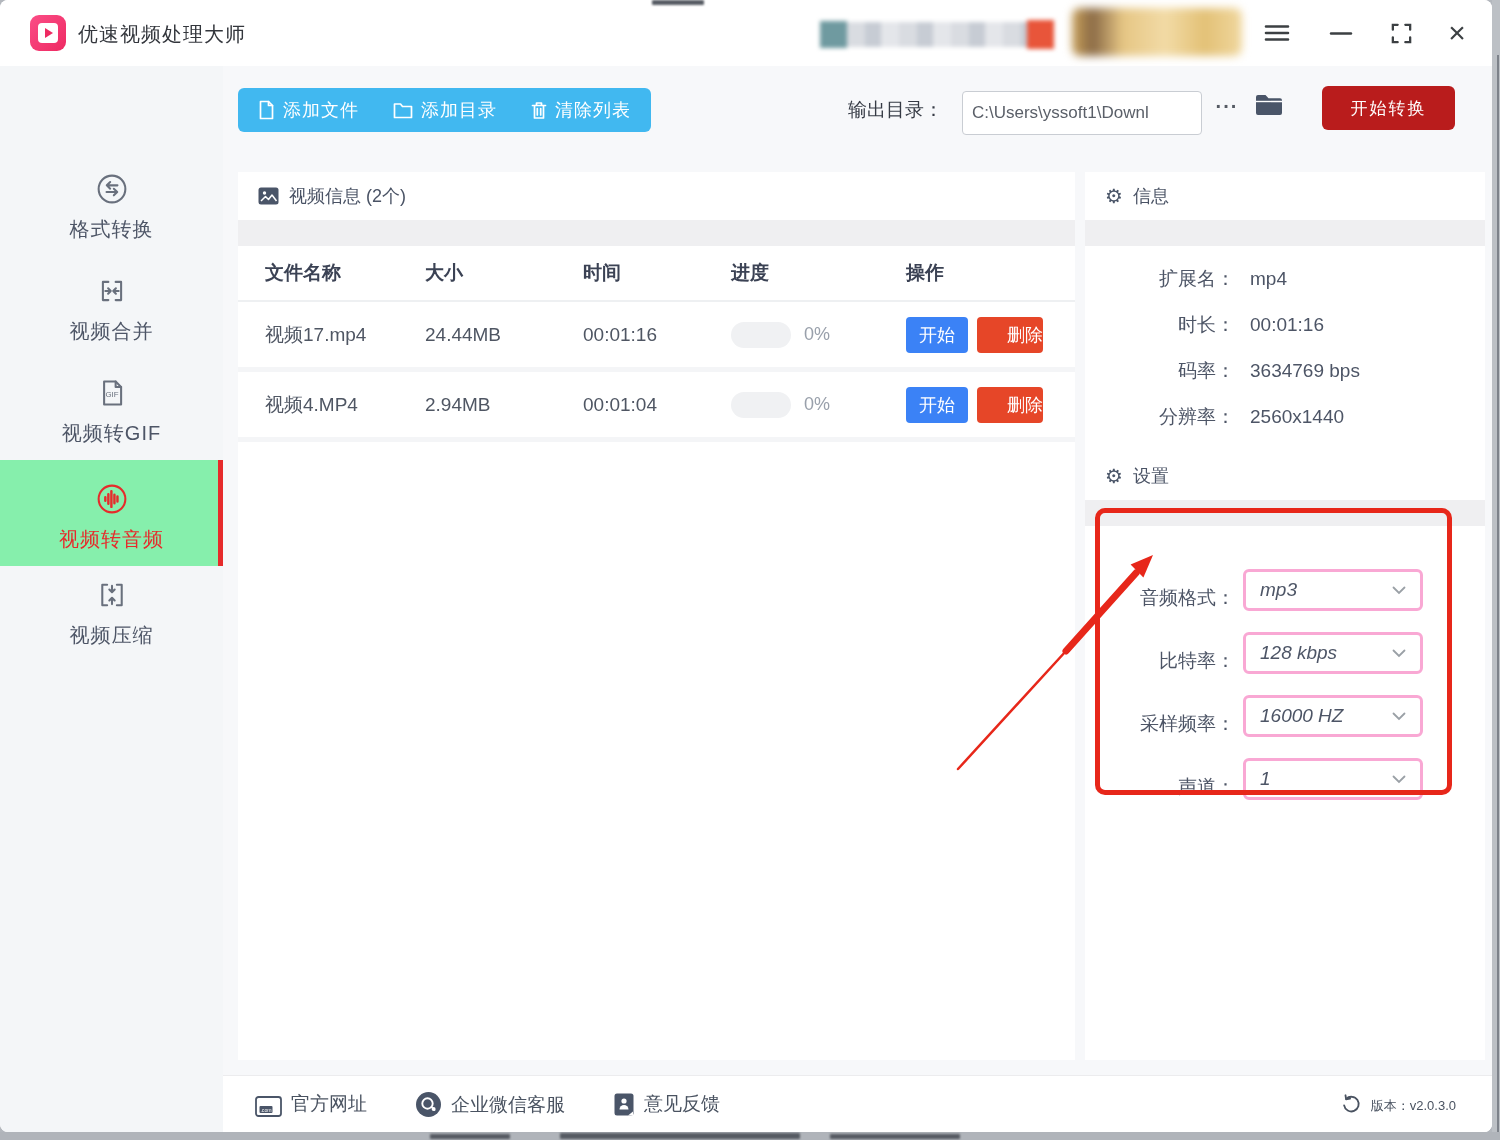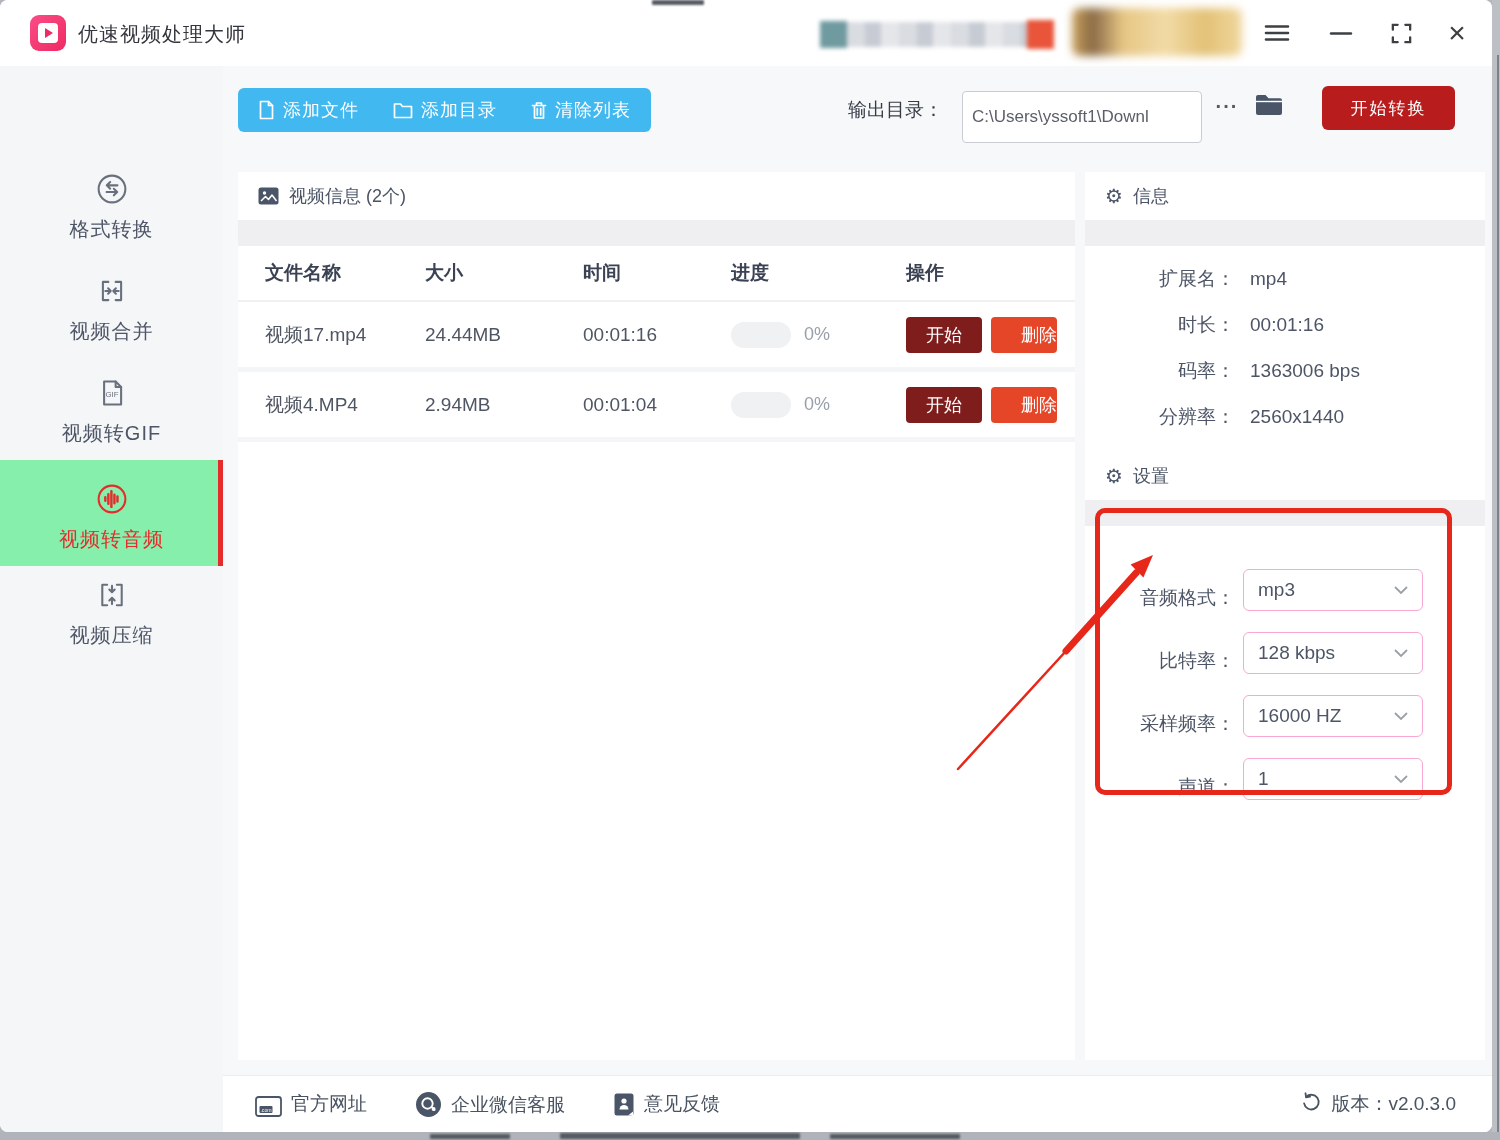--- a/index.html
+++ b/index.html
@@ -48,21 +48,21 @@
   .nav-item.active-block .lbl { color:#e62b2b; }
 
   
   .main-bg { position:absolute; left:223px; top:66px; width:1269px; height:1066px; background:#f7f8fa; }
 
   
   .btn-group { position:absolute; left:238px; top:88px; height:44px; background:#41b8f0; border-radius:6px;
     display:flex; align-items:center; padding:0 20px; gap:34px; }
   .tool-btn { display:flex; align-items:center; gap:8px; color:#fff; font-size:18px; cursor:pointer; letter-spacing:1px; }
   .out-label { position:absolute; left:848px; top:97px; font-size:19px; color:#363b45; }
-  .out-input { position:absolute; left:962px; top:91px; width:240px; height:52px; border:1px solid #c9cdd3; border-radius:4px;
+  .out-input { position:absolute; left:962px; top:91px; width:240px; height:44px; border:1px solid #c9cdd3; border-radius:4px;
     padding:12px 9px; font-size:17px; color:#5a5f68; background:#fff; font-family:"Liberation Sans","DejaVu Sans",sans-serif; }
   .dots-btn { position:absolute; left:1210px; top:95px; width:34px; height:28px; font-size:20px; font-weight:700;
     color:#555a63; letter-spacing:1px; text-align:center; cursor:pointer; }
   .folder-btn { position:absolute; left:1254px; top:92px; cursor:pointer; }
   .start-convert { position:absolute; left:1322px; top:86px; width:133px; height:44px; background:#b91c1c; border:none;
     border-radius:6px; color:#fff; font-size:17px; letter-spacing:2px; cursor:pointer; font-family:inherit; }
 
   
   .panel { position:absolute; background:#fff; top:172px; height:888px; }
   .panel-left { left:238px; width:837px; }
@@ -72,44 +72,44 @@
 
   
   .thead { display:flex; align-items:center; height:56px; padding-left:27px; font-size:19px; font-weight:700; color:#3b4254; border-bottom:2px solid #eef0f2; }
   .c-name{ width:160px; } .c-size{ width:158px; } .c-time{ width:148px; } .c-prog{ width:175px; } .c-ops{ flex:1; }
   .trow { display:flex; align-items:center; min-height:70px; padding-left:27px; border-bottom:5px solid #f4f5f7; font-size:19px; color:#4f5663; }
   .fname { width:110px; word-break:break-all; line-height:1.65; }
   .prog-wrap { display:flex; align-items:center; gap:13px; }
   .pill { width:60px; height:26px; border-radius:13px; background:#f0f1f3; }
   .pct { color:#99a0ab; font-size:18px; }
   .ops { display:flex; gap:9px; }
-  .btn-start { width:76px; height:36px; background:#7f1d1d; color:#fff; border:none; border-radius:4px; font-size:18px; cursor:pointer; font-family:inherit; }
+  .btn-start { width:62px; height:36px; background:#3b82f6; color:#fff; border:none; border-radius:4px; font-size:18px; cursor:pointer; font-family:inherit; }
   .btn-del { width:66px; height:36px; background:#e64628; color:#fff; border:none; border-radius:4px; font-size:18px; cursor:pointer; font-family:inherit;text-align:right; }
 
   
   .info-list { padding-top:10px; }
   .ifield { display:flex; align-items:center; height:46px; font-size:19px; color:#4d5566; }
   .ifield .fl { width:150px; text-align:right; }
   .ifield .fv { margin-left:15px; }
   .set-list { padding-top:22px; }
   .sfield { display:flex; align-items:flex-end; height:63px; font-size:19px; color:#4d5566; }
   .sfield .fl { width:150px; text-align:right; }
-  .select { margin-left:8px; width:180px; height:42px; border:1px solid #f9a8d4; border-radius:6px; background:#fff;
-    display:flex; align-items:center; justify-content:space-between; padding:0 14px; cursor:pointer; }
+  .select { margin-left:8px; width:180px; height:42px; border:3px solid #f9a8d4; border-radius:6px; background:#fff;
+    display:flex; align-items:center; justify-content:space-between; padding:0 14px; cursor:pointer;font-style:italic; }
   .select .chev { display:block; }
 
   
   .anno-box { position:absolute; left:1095px; top:508px; width:357px; height:287px; border:5px solid #e7271a; border-radius:10px; z-index:6; pointer-events:none; }
   .anno-arrow { position:absolute; left:0; top:0; width:1500px; height:1140px; z-index:7; pointer-events:none; }
 
   
   .footer { position:absolute; left:223px; top:1075px; width:1269px; height:57px; background:#fff; border-top:1px solid #ececee;
     display:flex; align-items:center; padding:0 36px 0 32px; }
   .flink { display:flex; align-items:flex-end; gap:9px; font-size:19px; color:#4a5361; cursor:pointer; margin-right:48px; }
-  .fversion { margin-left:auto; display:flex; align-items:flex-start; gap:9px; font-size:19px; color:#4a5361; cursor:pointer; }
+  .fversion { margin-left:auto; display:flex; align-items:flex-end; gap:9px; font-size:13px; color:#4a5361; cursor:pointer; }
 
   .icg { stroke:#69707d; fill:none; stroke-width:1.7; stroke-linecap:round; stroke-linejoin:round; }
   .icr { stroke:#e62b2b; fill:none; stroke-width:1.7; stroke-linecap:round; stroke-linejoin:round; }
   .icw { stroke:#fff; fill:none; stroke-width:1.7; stroke-linecap:round; stroke-linejoin:round; }
 </style>
 </head>
 <body>
 
 <div class="bg-strip-right"></div>
 <div class="bg-strip-bottom">
@@ -313,21 +313,21 @@
       <div class="ifield">
           <span class="fl">扩展名：</span>
           <span class="fv">mp4</span>
         </div>
       <div class="ifield">
           <span class="fl">时长：</span>
           <span class="fv">00:01:16</span>
         </div>
       <div class="ifield">
           <span class="fl">码率：</span>
-          <span class="fv">1363006 bps</span>
+          <span class="fv">3634769 bps</span>
         </div>
       <div class="ifield">
           <span class="fl">分辨率：</span>
           <span class="fv">2560x1440</span>
         </div>
     </div>
 
     <div class="sec-title" style="margin-top:12px;">
       <span style="font-size:20px;color:#4a5568;">⚙</span>
       <span>设置</span>

